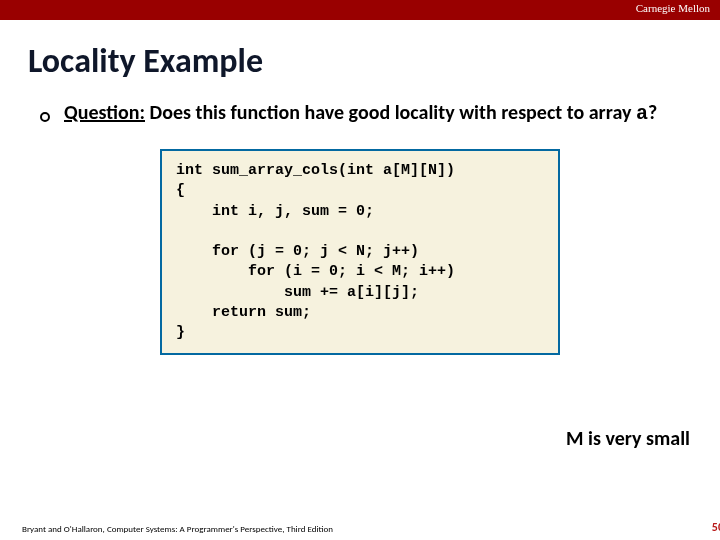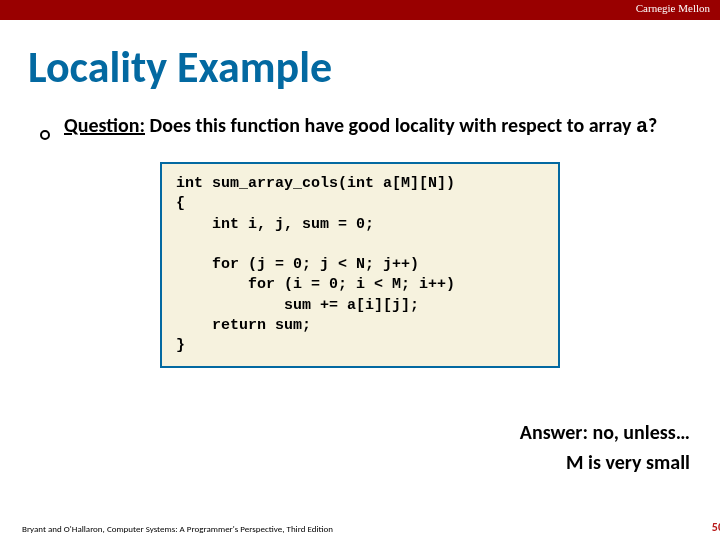--- a/index.html
+++ b/index.html
@@ -24,28 +24,28 @@
     .cmu-label {
       position: absolute;
       right: 10px;
       top: 2px;
       color: #fff;
       font-size: 11px;
       font-weight: normal;
       font-family: 'Times New Roman', serif;
     }
     .slide-title {
-      font-size: 44px;
+      font-size: 34px;
       font-weight: bold;
-      color: #0369a1;
+      color: #0f172a;
       margin: 20px 16px 18px 28px;
     }
     .question-row {
       display: flex;
-      align-items: flex-end;
+      align-items: center;
       margin-left: 40px;
       margin-right: 30px;
     }
     .bullet-hollow {
       width: 10px;
       height: 10px;
       border: 2px solid #000;
       border-radius: 50%;
       margin-top: 8px;
       margin-right: 14px;
@@ -130,20 +130,19 @@
 {
     int i, j, sum = 0;
 
     for (j = 0; j &lt; N; j++)
         for (i = 0; i &lt; M; i++)
             sum += a[i][j];
     return sum;
 }</div>
 
 <div class="answer-block">
-  <div class="answer-line1">Answer: no, unless…</div>
   <div class="answer-line2">M is very small</div>
 </div>
 
 <div class="footer">
   <div class="footer-left">Bryant and O'Hallaron, Computer Systems: A Programmer's Perspective, Third Edition</div>
   <div class="footer-right">50</div>
 </div>
 
 </body></html>

